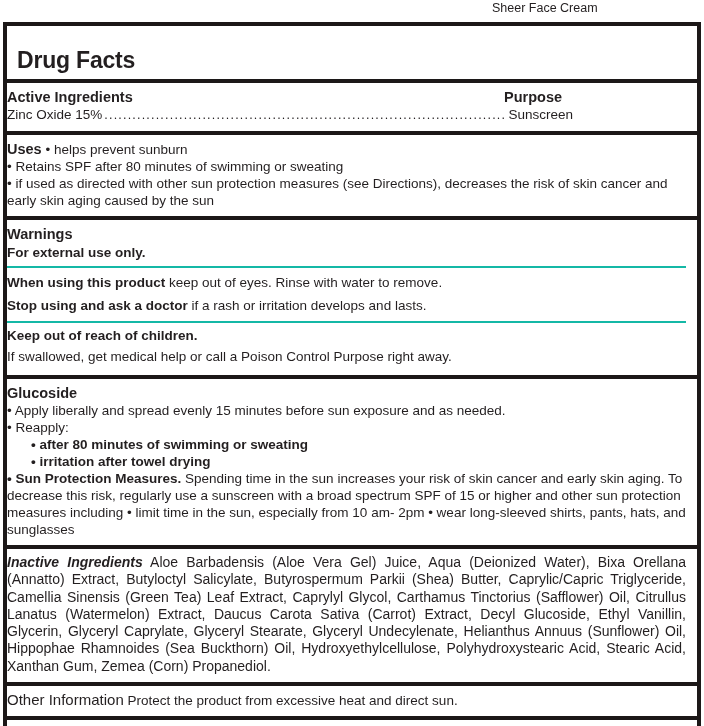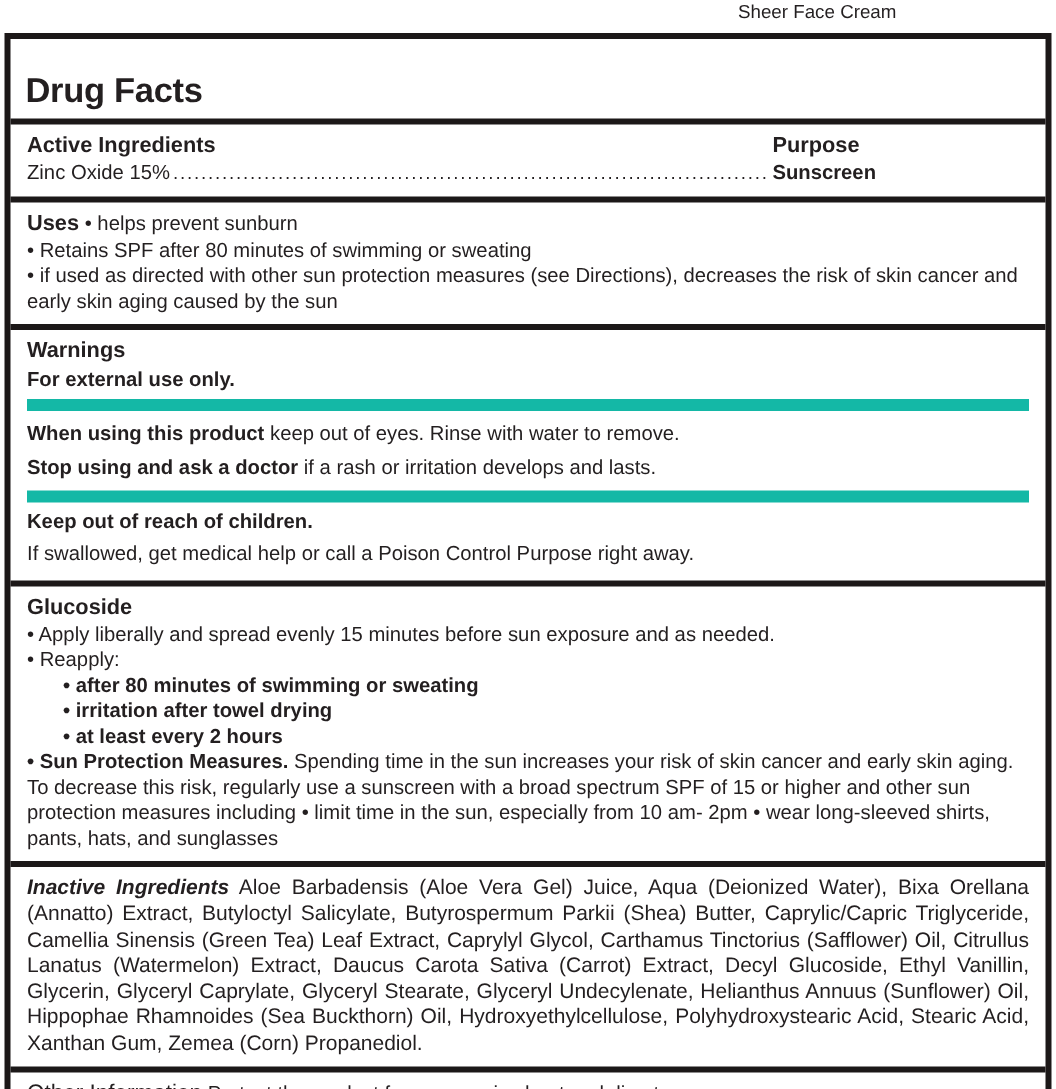--- a/index.html
+++ b/index.html
@@ -20,44 +20,44 @@
     border: 4px solid #1c1818;
     background: #ffffff;
   }
   .title-row { padding: 21px 10px 5px 10px; }
   .title-row h1 {
     margin: 0; font-size: 23px; font-weight: 700; letter-spacing: -0.2px;
     line-height: 27px;
   }
   .section {
     border-top: 4px solid #1c1818;
-    padding: 5px 11px 7px 11px;
+    padding: 5px 11px 7px 0;
     font-size: 13.5px; line-height: 17px;
   }
   .sec-head { font-size: 14.5px; font-weight: 700; line-height: 18px; }
   b, .bold { font-weight: 700; }
 
   
   .active-heads { position: relative; }
   .purpose-head { position: absolute; left: 497px; top: 0; }
   .active-row { display: flex; align-items: baseline; width: 566px; max-width: 100%; }
   .active-row .name { white-space: nowrap; }
   .leader {
     flex: 1; overflow: hidden; white-space: nowrap;
     letter-spacing: 1.2px; font-size: 12.5px; margin: 0 2px;
   }
-  .active-row .val { white-space: nowrap; font-weight: bold; }
+  .active-row .val { white-space: nowrap; }
 
   
   .lines div { margin: 0; }
   .sub-lines { padding-left: 24px; font-weight: bold; }
 
   
   .wline { padding: 1px 0; }
-  .thin-top { border-top: 8px solid #14b8a6; margin-top: 4px; padding-top: 3px; }
+  .thin-top { border-top: 2px solid #14b8a6; margin-top: 4px; padding-top: 3px; }
   .wpad { padding: 3px 0; }
 
   .para { margin: 0; }
   .just { text-align: justify; }
   .inactive-text { font-size: 14px; line-height: 17.3px; }
   .ital { font-style: italic; }
   .oi-head { font-size: 15px; font-weight: 400; }
   .dist-row { padding: 7px 11px 8px 11px; font-size: 13.5px; line-height: 17px; }
 </style>
 </head>
@@ -106,21 +106,20 @@
 
   <div class="section">
     <div class="sec-head">Glucoside</div>
     <div class="lines">
         <div>• Apply liberally and spread evenly 15 minutes before sun exposure and as needed.</div>
         <div>• Reapply:</div>
       </div>
     <div class="lines sub-lines">
         <div>• after 80 minutes of swimming or sweating</div>
         <div>• irritation after towel drying</div>
-        <div>• at least every 2 hours</div>
       </div>
     <p class="para"><b>• Sun Protection Measures.</b><span> Spending time in the sun increases your risk of skin cancer and early skin aging. To decrease this risk, regularly use a sunscreen with a broad spectrum SPF of 15 or higher and other sun protection measures including • limit time in the sun, especially from 10 am- 2pm • wear long-sleeved shirts, pants, hats, and sunglasses</span></p>
   </div>
 
   <div class="section">
     <p class="para just inactive-text"><b class="ital">Inactive Ingredients</b><span> Aloe Barbadensis (Aloe Vera Gel) Juice, Aqua (Deionized Water), Bixa Orellana (Annatto) Extract, Butyloctyl Salicylate, Butyrospermum Parkii (Shea) Butter, Caprylic/Capric Triglyceride, Camellia Sinensis (Green Tea) Leaf Extract, Caprylyl Glycol, Carthamus Tinctorius (Safflower) Oil, Citrullus Lanatus (Watermelon) Extract, Daucus Carota Sativa (Carrot) Extract, Decyl Glucoside, Ethyl Vanillin, Glycerin, Glyceryl Caprylate, Glyceryl Stearate, Glyceryl Undecylenate, Helianthus Annuus (Sunflower) Oil, Hippophae Rhamnoides (Sea Buckthorn) Oil, Hydroxyethylcellulose, Polyhydroxystearic Acid, Stearic Acid, Xanthan Gum, Zemea (Corn) Propanediol.</span></p>
   </div>
 
   <div class="section">
     <span class="oi-head">Other Information</span><span> Protect the product from excessive heat and direct sun.</span>

